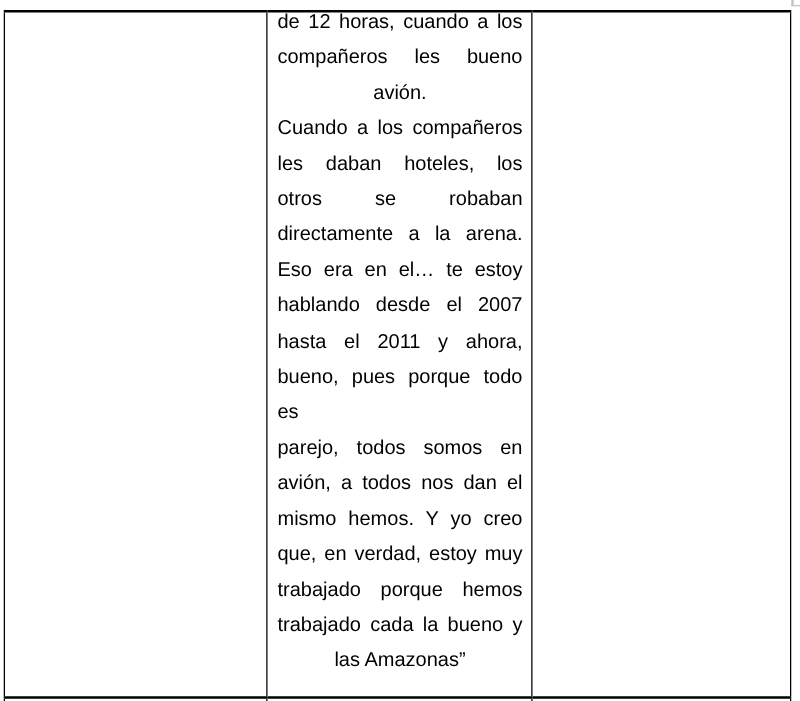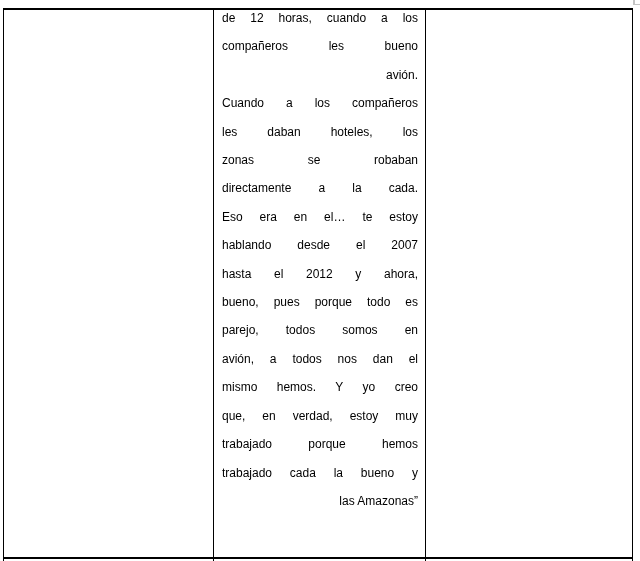--- a/index.html
+++ b/index.html
@@ -32,27 +32,27 @@
     background: var(--page-bg, #ffffff);
   }
   .col-left   { width: 210px; }
   .col-middle { width: 212px; }
   .col-right  { width: 207px; }
   .row-quote td { height: 547px; }
   .row-next td  { height: 40px; }
   .text-block {
     margin-top: -6px;
     padding: 0 7px 0 8px;
-    font-size: 12px;
+    font-size: 16px;
     line-height: 28.4px;
     color: var(--text, #000000);
     letter-spacing: 0;
   }
   .ln {
-    text-align: right;
+    text-align: center;
   }
   .ln.j {
     text-align: justify;
     text-align-last: justify;
   }
   .corner-mark {
     position: absolute;
     right: 0;
     top: 0;
     width: 7px;
@@ -92,25 +92,25 @@
   <tbody>
     <tr class="row-quote">
       <td></td>
       <td>
         <div class="text-block">
           <div class="ln j">de 12 horas, cuando a los</div>
           <div class="ln j">compañeros les bueno</div>
           <div class="ln">avión.</div>
           <div class="ln j">Cuando a los compañeros</div>
           <div class="ln j">les daban hoteles, los</div>
-          <div class="ln j">zonas se robaban</div>
-          <div class="ln j">directamente a la cada.</div>
+          <div class="ln j">otros se robaban</div>
+          <div class="ln j">directamente a la arena.</div>
           <div class="ln j">Eso era en el… te estoy</div>
           <div class="ln j">hablando desde el 2007</div>
-          <div class="ln j">hasta el 2012 y ahora,</div>
+          <div class="ln j">hasta el 2011 y ahora,</div>
           <div class="ln j">bueno, pues porque todo es</div>
           <div class="ln j">parejo, todos somos en</div>
           <div class="ln j">avión, a todos nos dan el</div>
           <div class="ln j">mismo hemos. Y yo creo</div>
           <div class="ln j">que, en verdad, estoy muy</div>
           <div class="ln j">trabajado porque hemos</div>
           <div class="ln j">trabajado cada la bueno y</div>
           <div class="ln">las Amazonas”</div>
         </div>
       </td>

